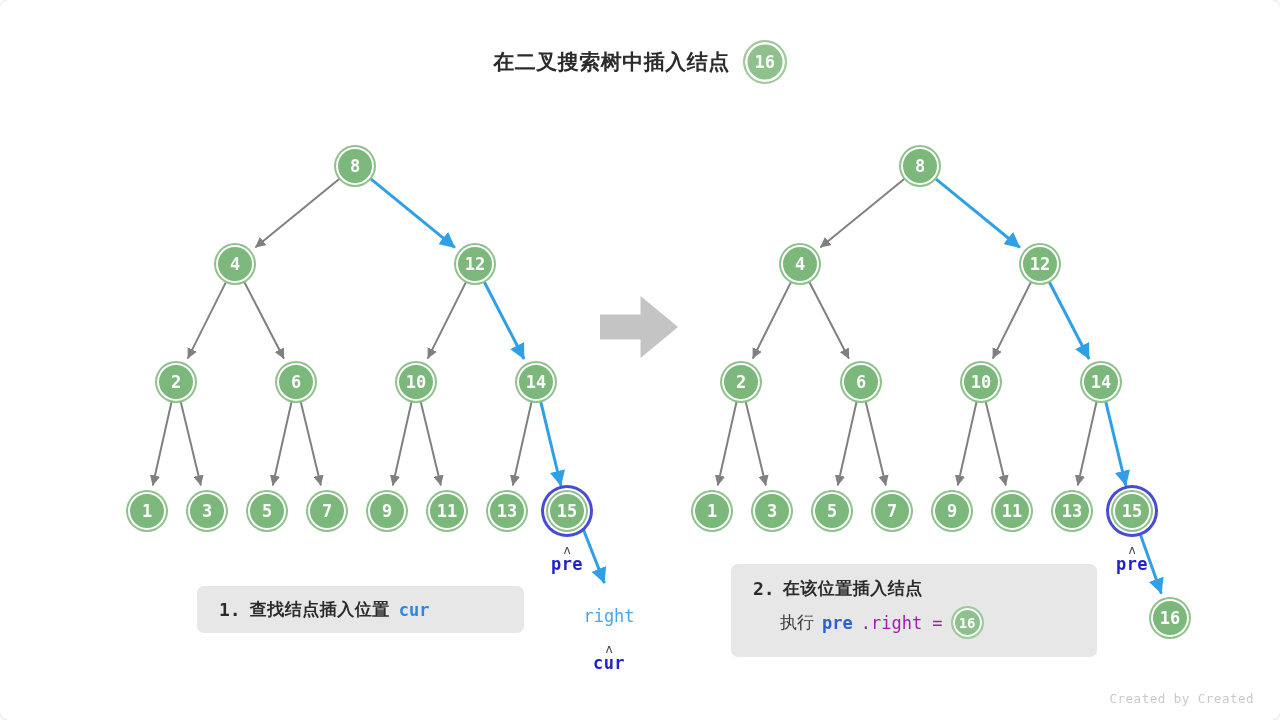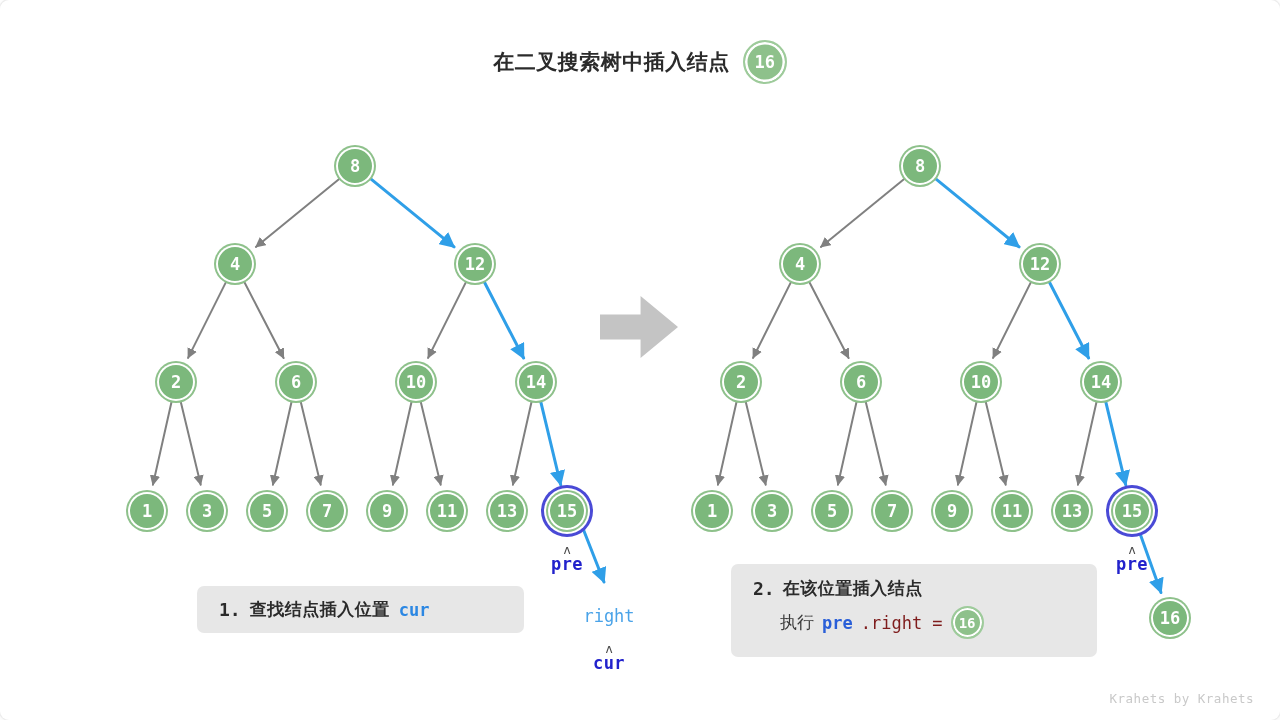--- a/index.html
+++ b/index.html
@@ -165,21 +165,21 @@
     font-family: "Liberation Sans", "DejaVu Sans", sans-serif;
   }
   .cap-var-blue {
     font-size: 17px;
     font-weight: bold;
     color: #2a5fd8;
     font-family: "DejaVu Sans Mono", monospace;
   }
   .cap-mono-gray {
     font-size: 17px;
-    color: #7f1d1d;
+    color: #a21caf;
     font-family: "DejaVu Sans Mono", monospace;
   }
   .inline-chip {
     width: 33px; height: 33px;
     border-radius: 50%;
     background: #8ec18b;
     border: 2px solid #9ecb9b;
     box-shadow: inset 0 0 0 2px #ffffff;
     color: #ffffff;
     font-size: 14px;
@@ -321,15 +321,15 @@
       <span class="cap-cn">在该位置插入结点</span>
     </div>
     <div class="cap-line cap-line-2">
       <span class="cap-cn-reg">执行</span>
       <span class="cap-var-blue">pre</span>
       <span class="cap-mono-gray">.right =</span>
       <span class="inline-chip">16</span>
     </div>
   </div>
 
-  <div id="footer">Krahets by Krahets</div>
+  <div id="footer">Created by Created</div>
 
 </div>
 
 </body></html>

